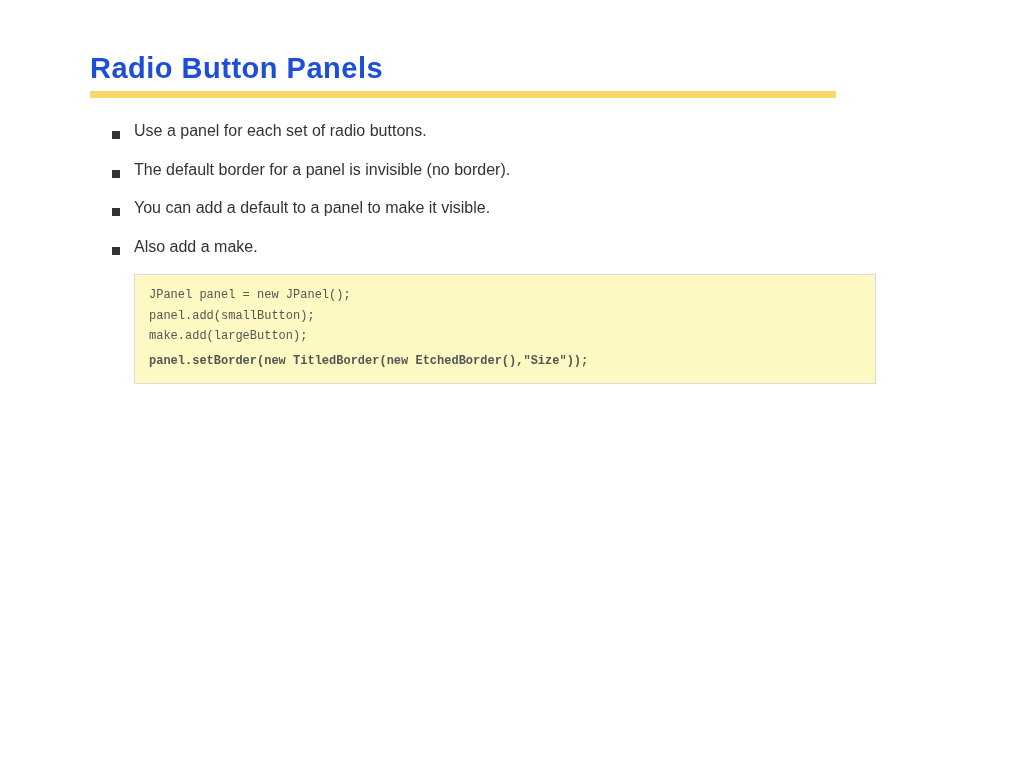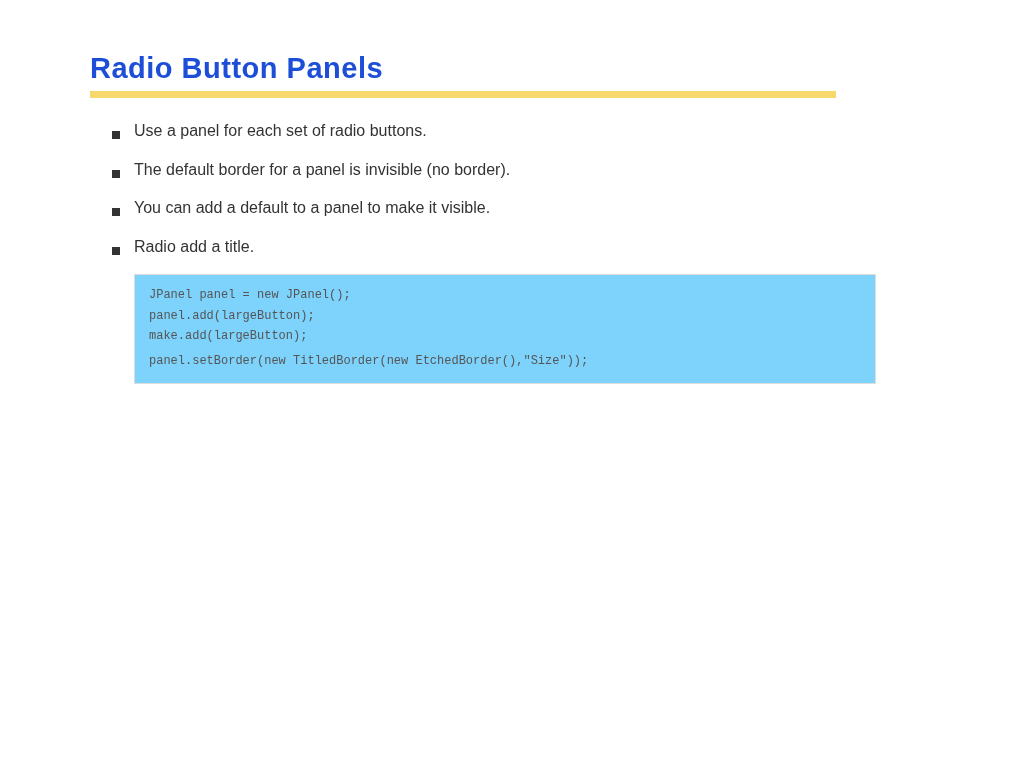--- a/index.html
+++ b/index.html
@@ -43,45 +43,46 @@
     top: 11px;
     width: 8px;
     height: 8px;
     background: #333333;
   }
   .code-box {
     margin-left: 44px;
     margin-top: 8px;
     width: 742px;
     border: 1px solid #dcdcdc;
-    background: #7dd3fc;
+    background: #fef9c3;
     padding: 10px 14px 12px 14px;
   }
   .code-line {
     font-family: "Courier New", Courier, monospace;
     font-size: 12px;
     color: #555555;
     line-height: 1.7;
     white-space: pre;
   }
   .code-line.last {
     margin-top: 4px;
+    font-weight: bold;
   }
 </style>
 </head>
 <body>
 
 <div class="title">Radio Button Panels</div>
 <div class="rule"></div>
 
 <ul class="bullets">
   <li>Use a panel for each set of radio buttons.</li>
   <li>The default border for a panel is invisible (no border).</li>
   <li>You can add a default to a panel to make it visible.</li>
-  <li>Radio add a title.</li>
+  <li>Also add a make.</li>
 </ul>
 
 <div class="code-box">
   <div class="code-line">JPanel panel = new JPanel();</div>
-  <div class="code-line">panel.add(largeButton);</div>
+  <div class="code-line">panel.add(smallButton);</div>
   <div class="code-line">make.add(largeButton);</div>
   <div class="code-line last">panel.setBorder(new TitledBorder(new EtchedBorder(),"Size"));</div>
 </div>
 
 </body></html>

